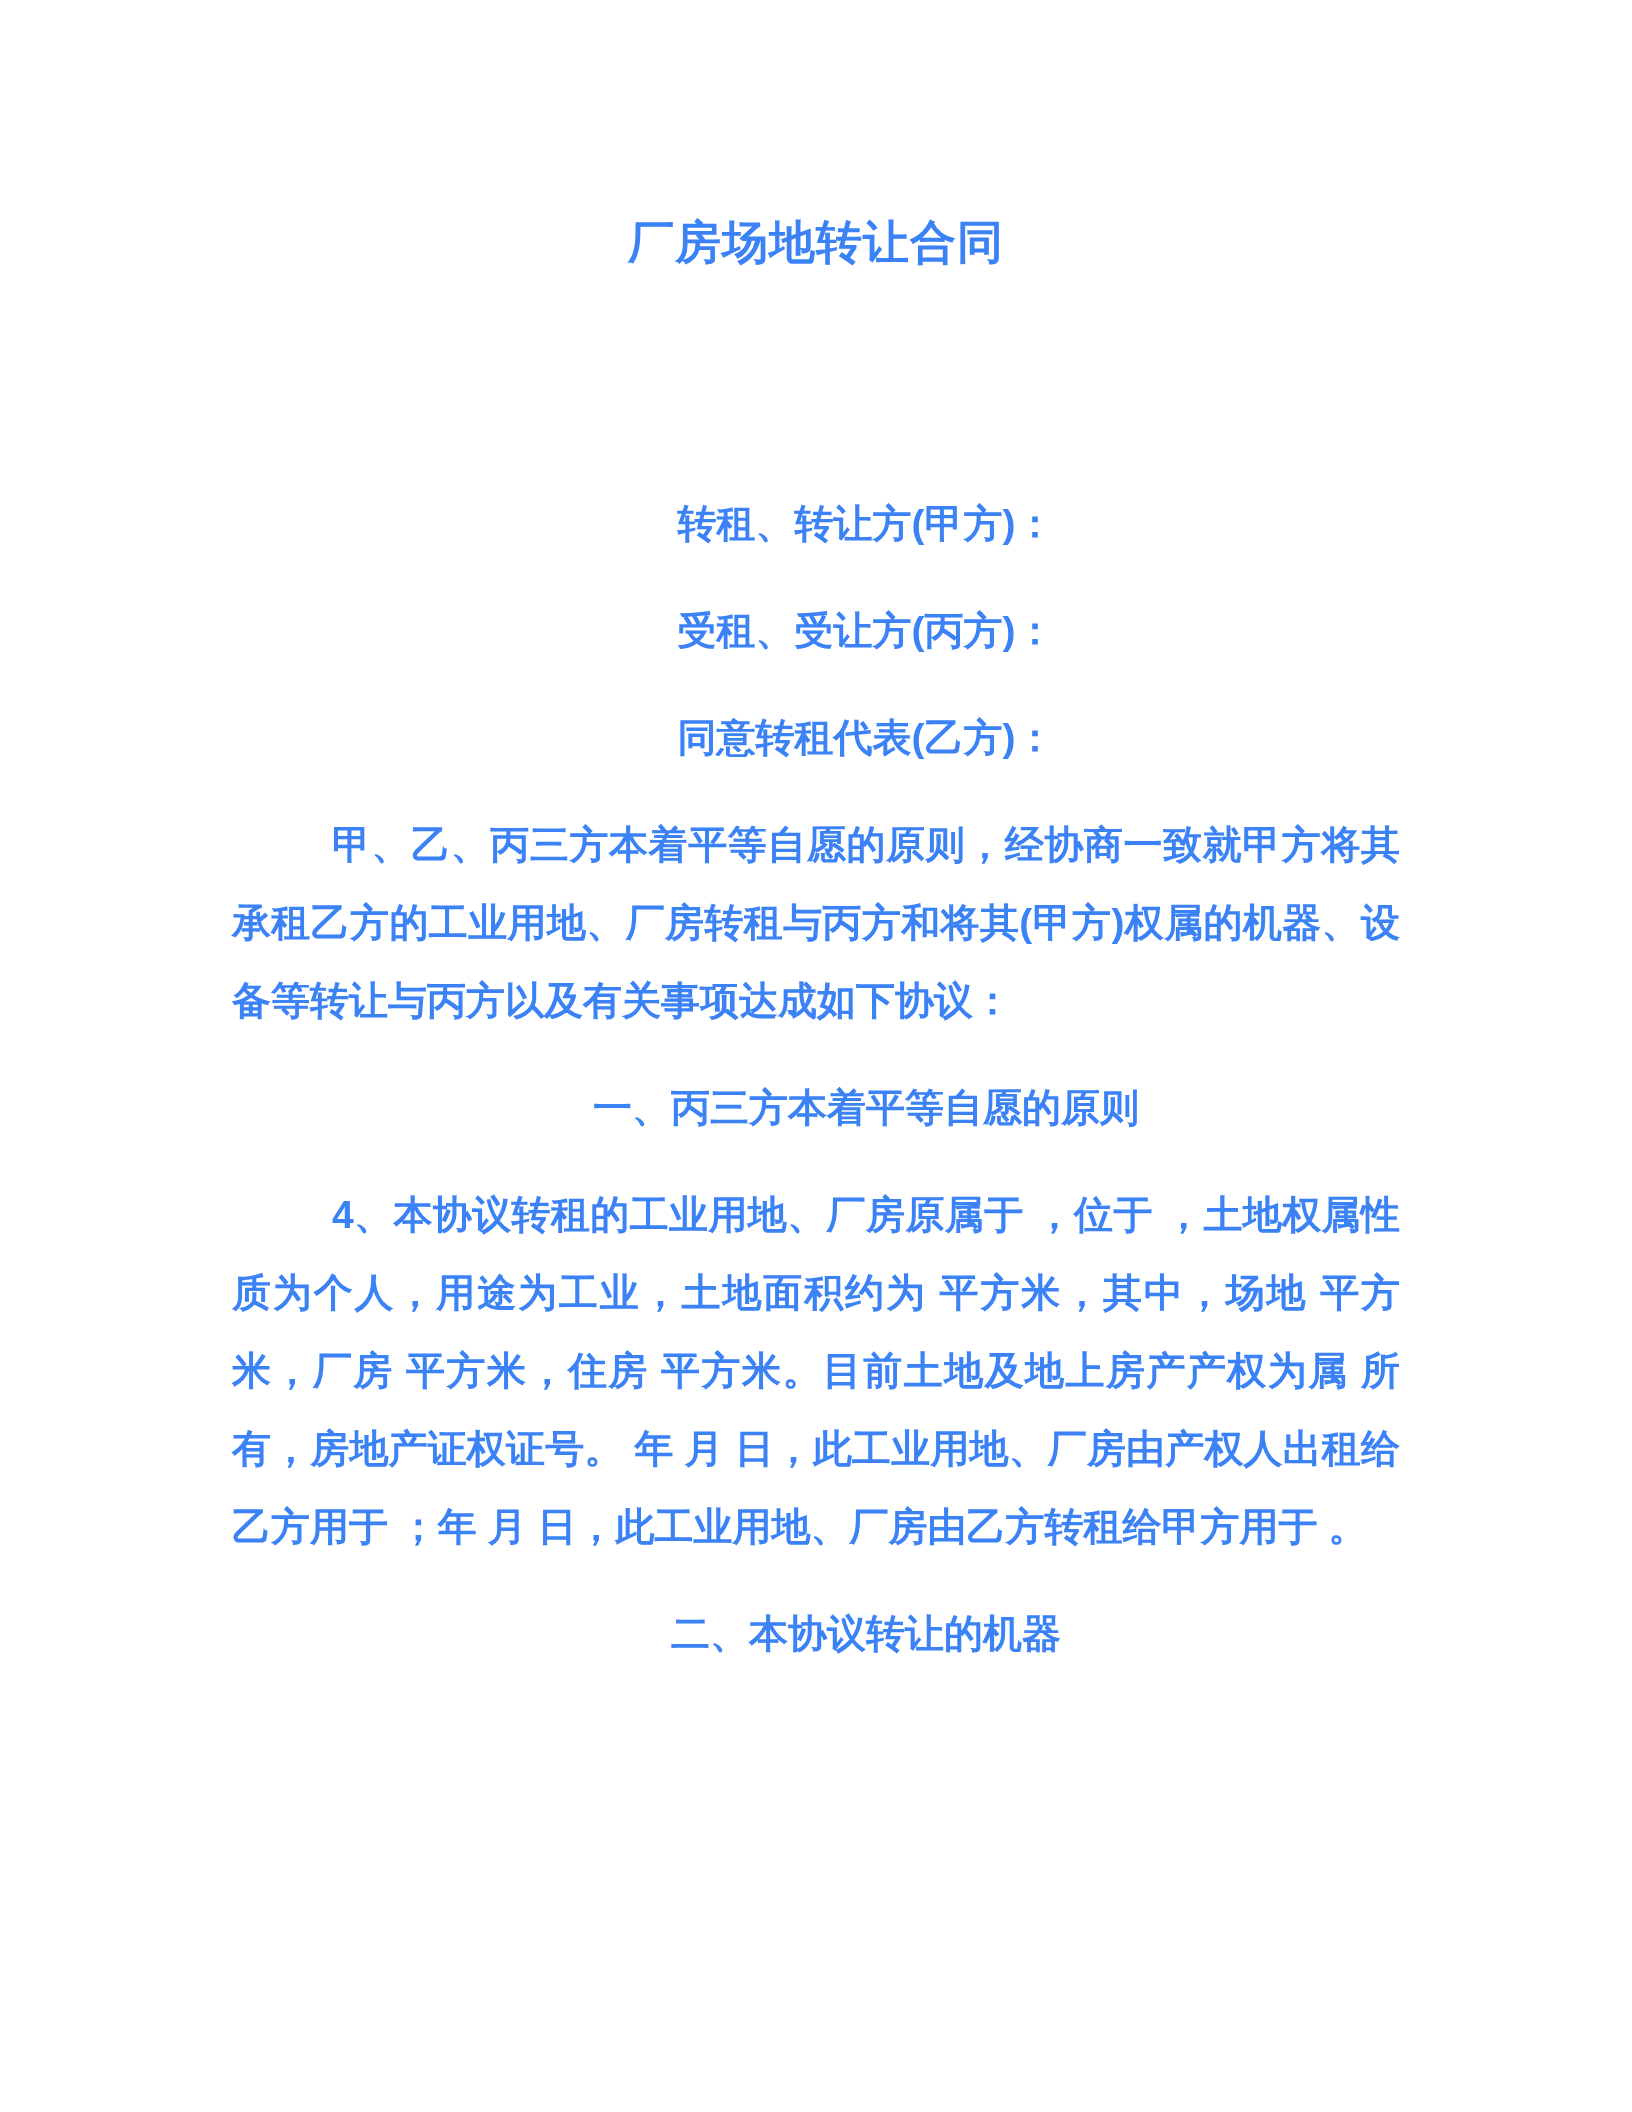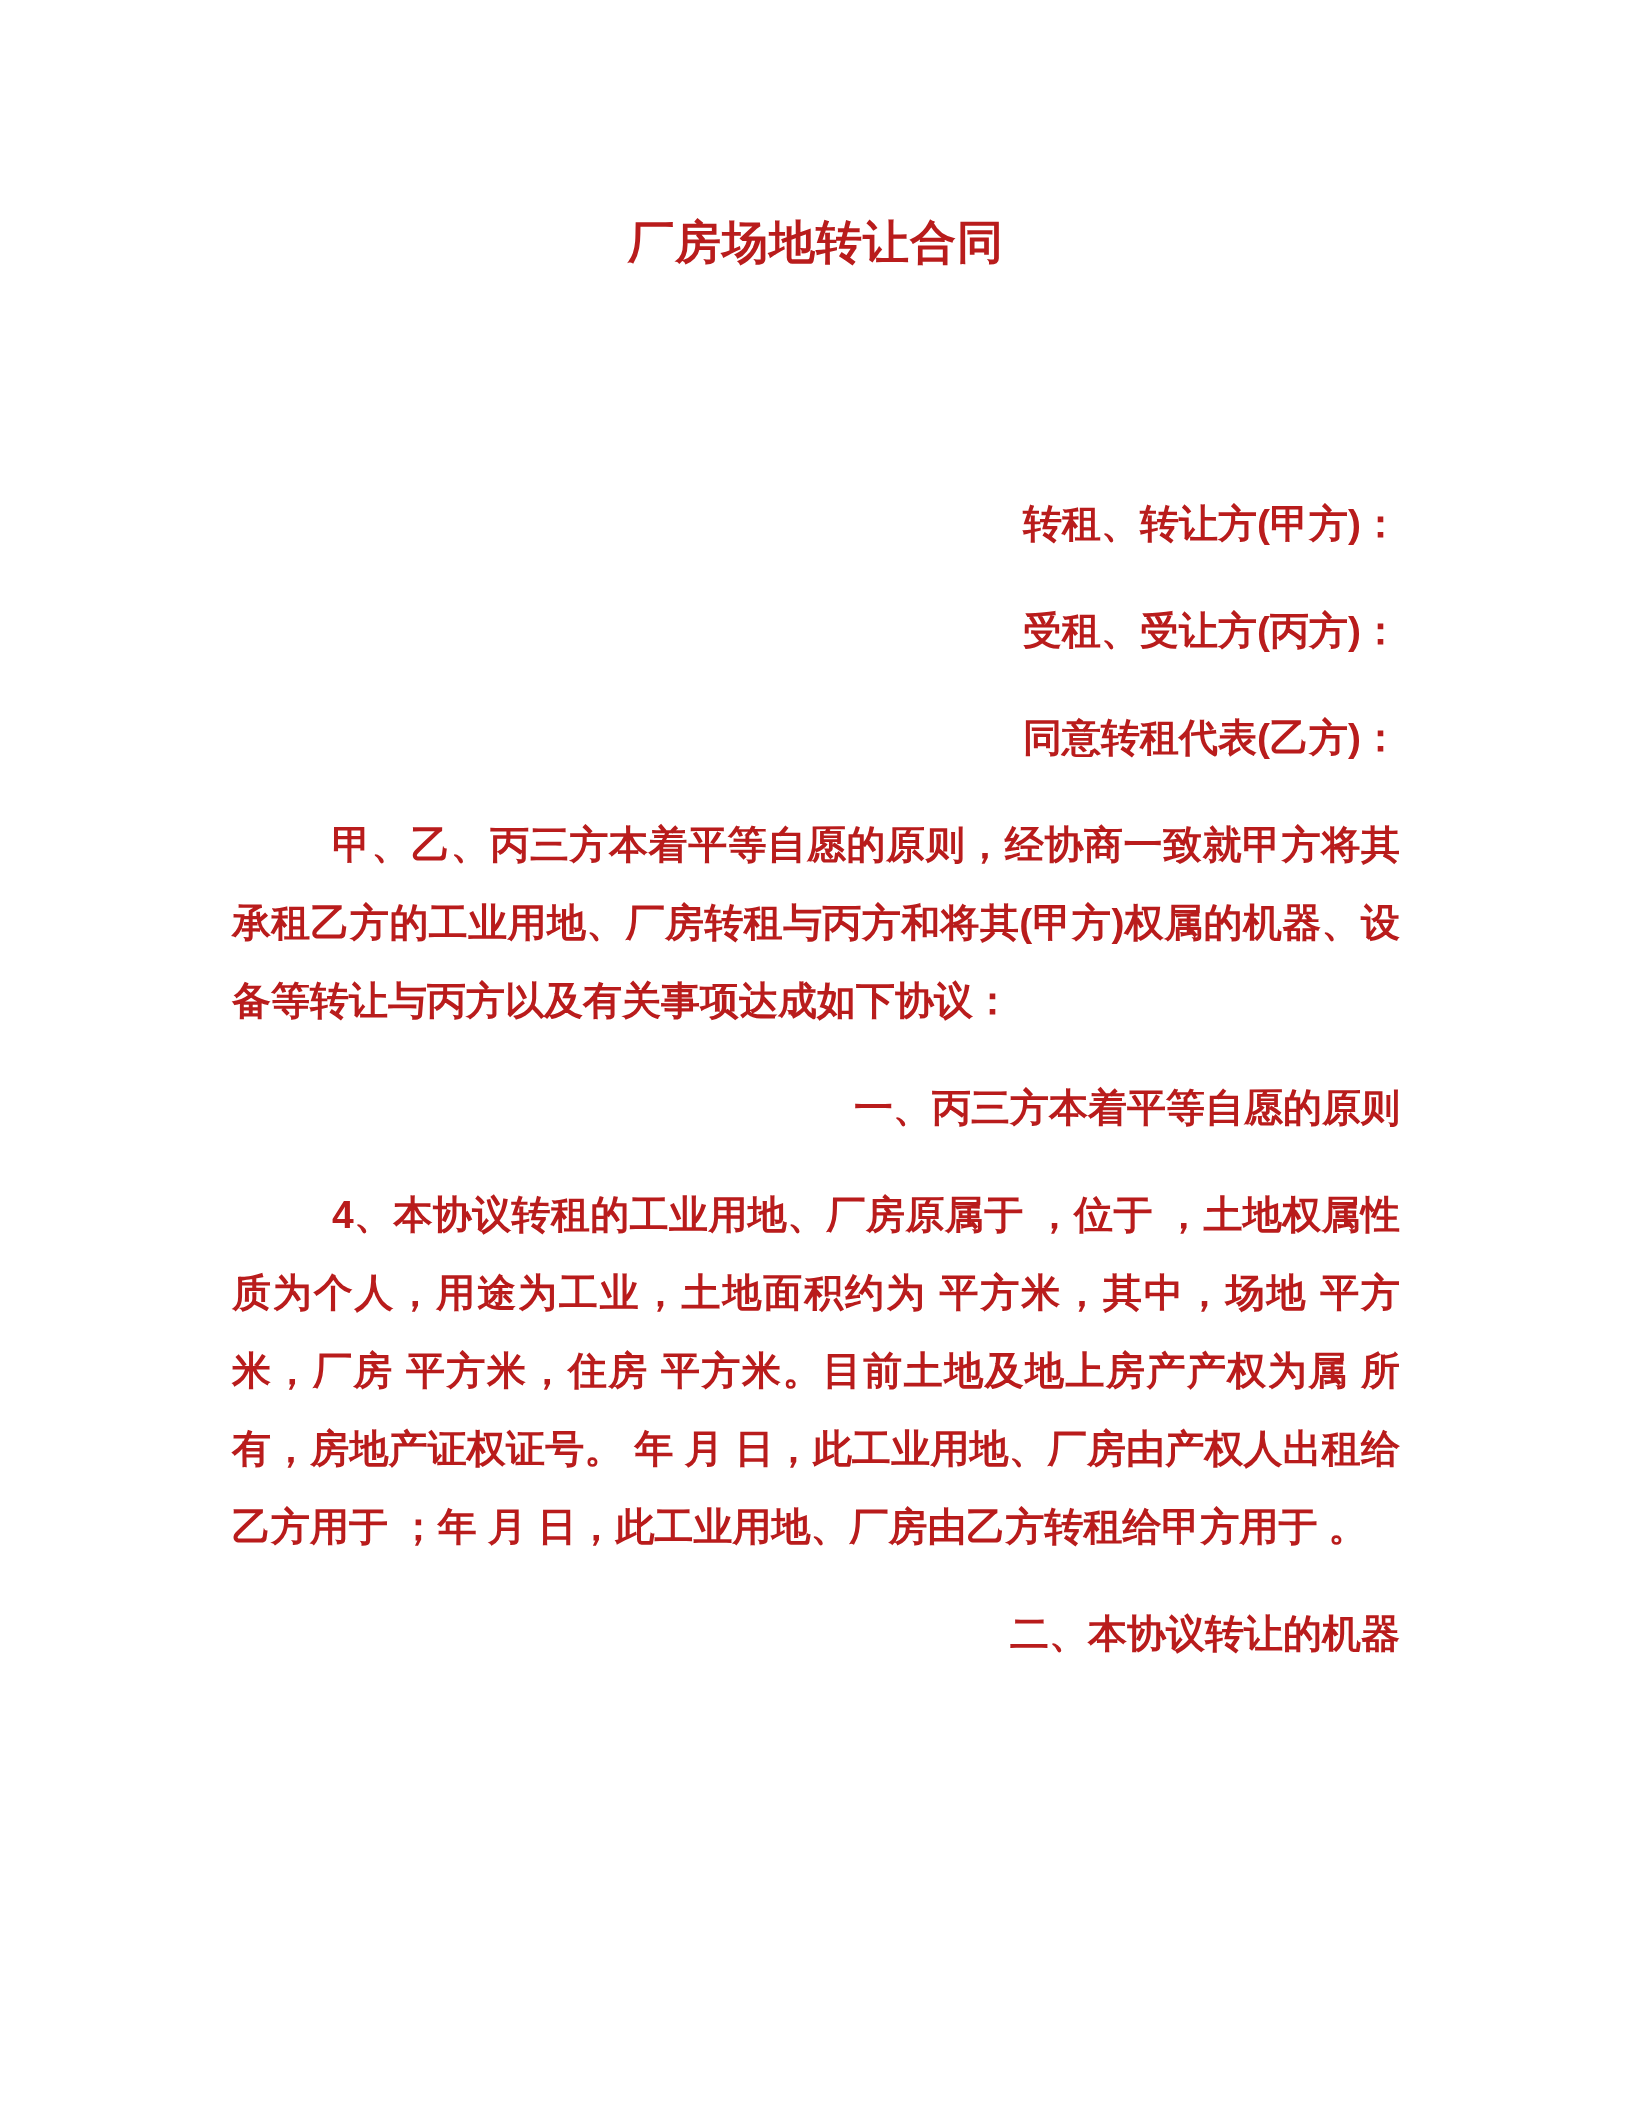--- a/index.html
+++ b/index.html
@@ -5,21 +5,21 @@
   html, body {
     margin: 0;
     padding: 0;
     background: #ffffff;
   }
   .doc-page {
     position: relative;
     width: 1632px;
     height: 2112px;
     background: #ffffff;
-    color: #b91c1c;
+    color: #3b82f6;
     font-family: "Liberation Sans", "DejaVu Sans", sans-serif;
     font-weight: 700;
     overflow: hidden;
   }
   .doc-title {
     margin: 0;
     padding-top: 212px;
     font-size: 46px;
     line-height: 60px;
     text-align: center;
@@ -35,21 +35,21 @@
   }
   .doc-content p {
     margin: 0 0 29px 0;
     text-indent: 100px;
     word-break: break-all;
   }
   .para-justify {
     text-align: justify;
   }
   .party-line, .section-heading {
-    text-align: right;
+    text-align: center;
   }
 </style>
 </head>
 <body>
 
 <div class="doc-page">
 
   <h1 class="doc-title">厂房场地转让合同</h1>
 
   <div class="doc-content">

